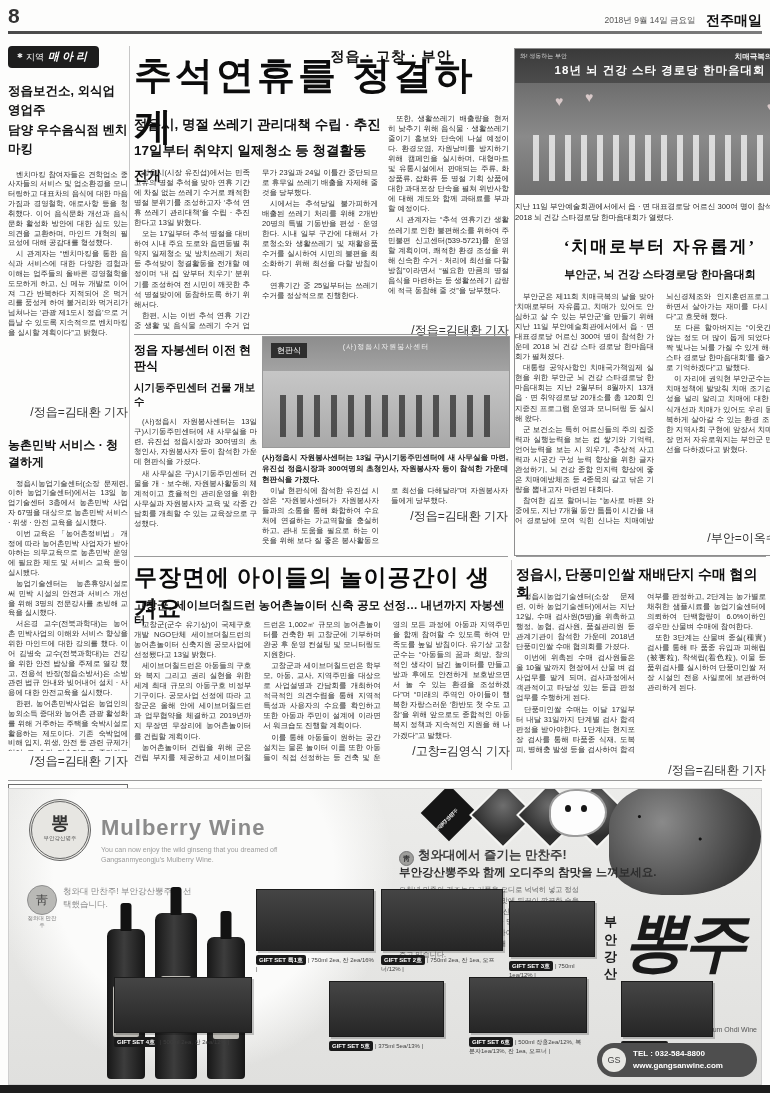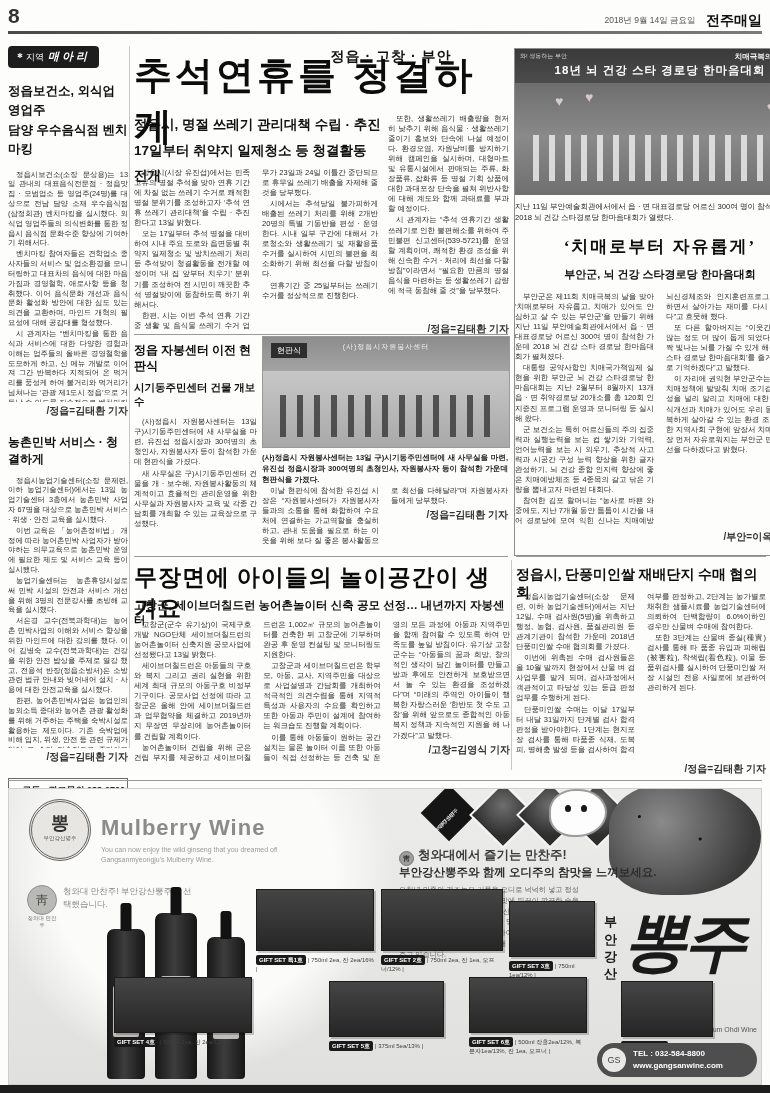--- a/index.html
+++ b/index.html
@@ -7,21 +7,21 @@
         font-family:"Liberation Sans",sans-serif;color:#222;overflow:hidden;}
   
   .hdr{position:absolute;left:8px;right:8px;top:4px;height:26px;}
   .hdr .pageno{position:absolute;left:0;top:0;font-size:21px;font-weight:bold;color:#333;}
   .hdr .section{position:absolute;left:12px;right:0;top:6px;text-align:center;font-size:14px;font-weight:bold;letter-spacing:1px;color:#111;margin-top:38px;}
   .hdr .right{position:absolute;right:0;top:8px;font-size:8.5px;color:#555;}
   .hdr .right .masthead{font-size:14px;font-weight:bold;color:#111;margin-left:8px;vertical-align:-2px;}
   .hdr-rule{position:absolute;left:8px;right:8px;top:31px;height:3px;background:linear-gradient(90deg,#4a4a4a,#7c7c7c);}
   
   .txt p{margin:0 0 1px;text-indent:8px;text-align:justify;}
-  .byline{text-align:right;font-size:10px;color:#333;font-weight:bold;margin-top:2px;}
+  .byline{text-align:right;font-size:12px;color:#333;font-weight:normal;margin-top:2px;}
   .h-serif{font-family:"Liberation Serif",serif;}
   .clip{overflow:hidden;}
   .divider{position:absolute;height:1px;background:#9a9a9a;}
   .vrule{position:absolute;width:1px;background:#c7c7c7;}
   
   .leftcol{position:absolute;left:8px;top:46px;width:120px;}
   .badge{display:inline-block;background:#1d1d1d;color:#fff;border-radius:4px;padding:3px 9px 4px;font-size:9px;}
   .badge .star{font-size:7px;vertical-align:2px;margin-right:3px;color:#eee;}
   .badge .b-title{font-style:italic;font-size:11px;font-weight:bold;letter-spacing:3px;margin-left:4px;}
   .lc-h1{font-size:12.5px;font-weight:bold;line-height:1.55;margin:14px 0 10px;color:#101010;}
@@ -138,21 +138,20 @@
 
   <div class="leftcol">
     <div class="badge">
       <span class="star">✱</span><span>지역</span><span class="b-title">매아리</span>
     </div>
     <div class="lc-h1">
       <span>정읍보건소, 외식업 영업주</span><br>
       <span>담양 우수음식점 벤치마킹</span>
     </div>
     <div class="lc-body txt clip" style="height:232px;">
-      <p>정읍시보건소(소장 문상용)는 13일 관내의 대표음식전문점 · 정읍맛집 · 모범업소 등 영업주(24명)를 대상으로 전남 담양 소재 우수음식점(삼정회관) 벤치마킹을 실시했다. 외식업 영업주들의 의식변화를 통한 정읍시 음식점 문화수준 향상에 기여하기 위해서다.</p>
       <p>벤치마킹 참여자들은 견학업소 종사자들의 서비스 및 업소환경을 모니터링하고 대표차의 음식에 대한 마음가짐과 경영철학, 애로사항 등을 청취했다. 이어 음식문화 개선과 음식문화 활성화 방안에 대한 심도 있는 의견을 교환하며, 마인드 개혁의 필요성에 대해 공감대를 형성했다.</p>
       <p>시 관계자는 “벤치마킹을 통한 음식과 서비스에 대한 다양한 경험과 이해는 업주들의 올바른 경영철학을 도모하게 하고, 신 메뉴 개발로 이어져 그간 반복하다 지적되어 온 먹거리를 풍성케 하여 볼거리와 먹거리가 넘쳐나는 ‘관광 제1도시 정읍’으로 거듭날 수 있도록 지속적으로 벤치마킹을 실시할 계획이다”고 밝혔다.</p>
     </div>
     <div class="byline">/정읍=김태환 기자</div>
     <div class="lc-h2">농촌민박 서비스 · 청결하게</div>
     <div class="lc-body txt clip" style="height:272px;">
       <p>정읍시농업기술센터(소장 문제련, 이하 농업기술센터)에서는 13일 농업기술센터 3층에서 농촌민박 사업자 67명을 대상으로 농촌민박 서비스 · 위생 · 안전 교육을 실시했다.</p>
       <p>이번 교육은 「농어촌정비법」 개정에 따라 농어촌민박 사업자가 받아야하는 의무교육으로 농촌민박 운영에 필요한 제도 및 서비스 교육 등이 실시됐다.</p>
       <p>농업기술센터는 농촌휴양시설로써 민박 시설의 안전과 서비스 개선을 위해 3명의 전문강사를 초빙해 교육을 실시했다.</p>
       <p>서은경 교수(전북과학대)는 농어촌 민박사업의 이해와 서비스 향상을 위한 마인드에 대한 강의를 했다. 이어 김병숙 교수(전북과학대)는 건강을 위한 안전 밥상을 주제로 열강 했고, 전용석 반장(정읍소방서)은 소방관련 법규 안내와 빚어내어 설치 · 사용에 대한 안전교육을 실시했다.</p>
@@ -200,21 +199,21 @@
   </div>
   <div class="divider" style="left:134px;top:556px;width:374px;"></div>
   <div class="divider" style="left:516px;top:556px;width:250px;"></div>
 
   <div class="play-hl h-serif">무장면에 아이들의 놀이공간이 생겨요</div>
   <div class="play-sub">고창군, 세이브더칠드런 농어촌놀이터 신축 공모 선정… 내년까지 자봉센터</div>
   <div class="play-body colbody txt clip">
     <p>고창군(군수 유기상)이 국제구호개발 NGO단체 세이브더칠드런의 농어촌놀이터 신축지원 공모사업에 선정됐다고 13일 밝혔다.</p>
     <p>세이브더칠드런은 아동들의 구호와 복지 그리고 권리 실현을 위한 세계 최대 규모의 아동구호 비정부기구이다. 공모사업 선정에 따라 고창군은 올해 안에 세이브더칠드런과 업무협약을 체결하고 2019년까지 무장면 무장리에 농어촌놀이터를 건립할 계획이다.</p>
     <p>농어촌놀이터 건립을 위해 군은 건립 부지를 제공하고 세이브더칠드런은 1,002㎡ 규모의 농어촌놀이터를 건축한 뒤 고창군에 기부하며 완공 후 운영 컨설팅 및 모니터링도 지원한다.</p>
-    <p>고창군과 세이브더칠드런은 학부모, 아동, 교사, 지역주민을 대상으로 사업설명과 간담회를 개최하여 적극적인 의견수렴을 통해 지역적 특성과 사용자의 수요를 확인하고 또한 아동과 주민이 설계에 참여하는 워크숍도 진행할 계획이다.</p>
+    <p>고창군과 세이브더칠드런은 학부모, 아동, 교사, 지역주민을 대상으로 사업설명과 간담회를 개최하여 적극적인 의견수렴을 통해 지역적 특성과 사용자의 수요를 확인하고 또한 아동과 주민이 설계에 이라면서 워크숍도 진행할 계획이다.</p>
     <p>이를 통해 아동들이 원하는 공간 설치는 물론 놀이터 이름 또한 아동들이 직접 선정하는 등 건축 및 운영의 모든 과정에 아동과 지역주민을 함께 참여할 수 있도록 하여 만족도를 높일 방침이다. 유기상 고창군수는 “아동들의 꿈과 희망, 창의적인 생각이 담긴 놀이터를 만들고 방과 후에도 안전하게 보호받으면서 놀 수 있는 환경을 조성하겠다”며 “미래의 주역인 아이들이 행복한 자랑스러운 ‘한반도 첫 수도 고창’을 위해 앞으로도 종합적인 아동복지 정책과 지속적인 지원을 해 나가겠다”고 말했다.</p>
     <div class="byline">/고창=김영식 기자</div>
   </div>
 
   <div class="dem-box">
     <div class="photo2">
       <div class="bn"></div>
       <div class="slogan">와! 생동하는 부안</div>
       <div class="bn-top">치매극복의 날 기념</div>
       <div class="bn-main">18년 뇌 건강 스타 경로당 한마음대회</div>

